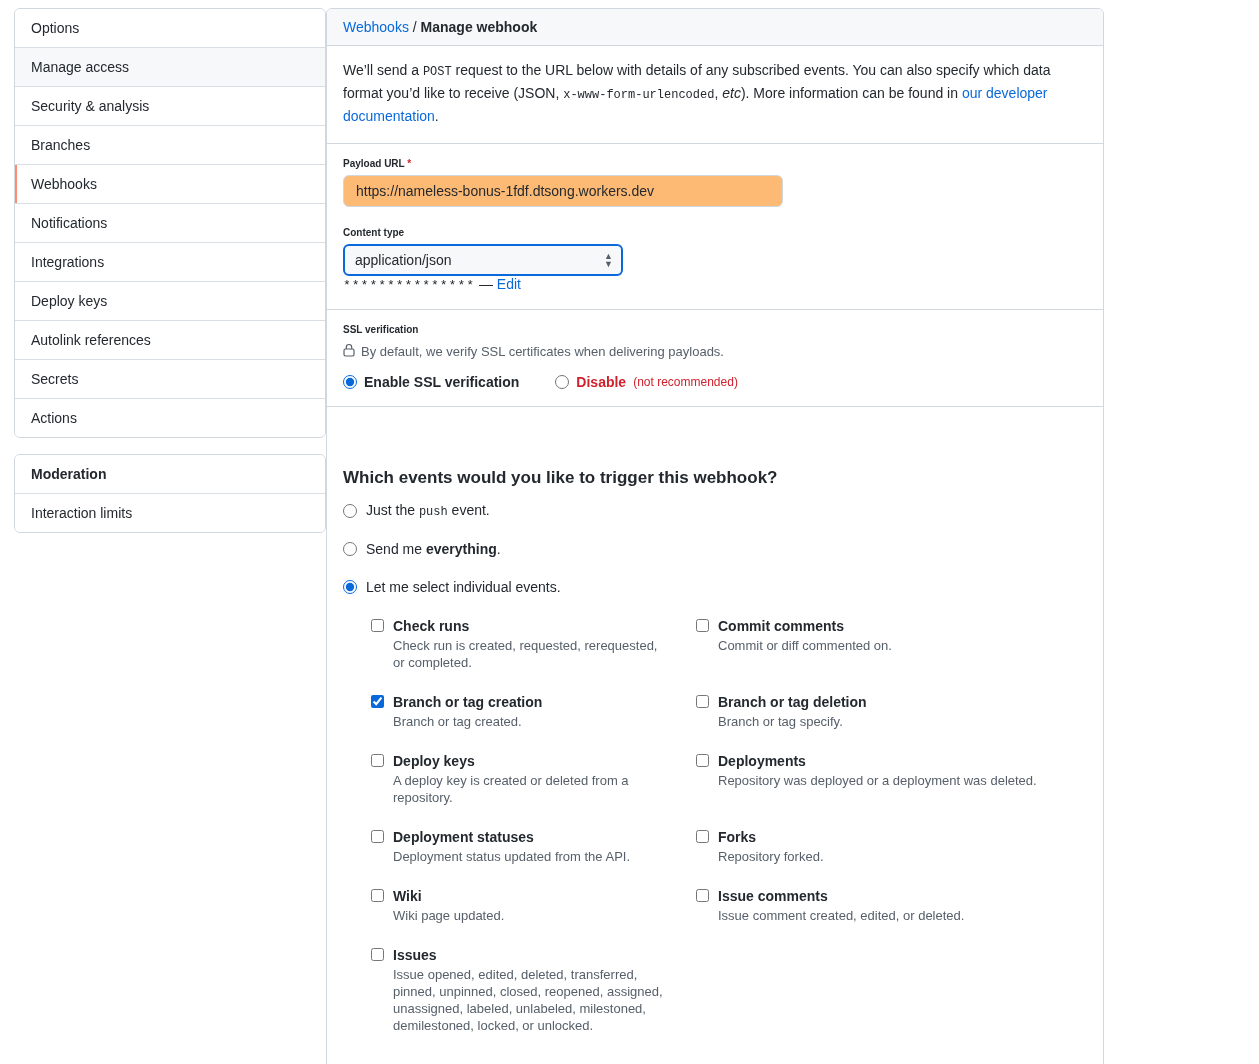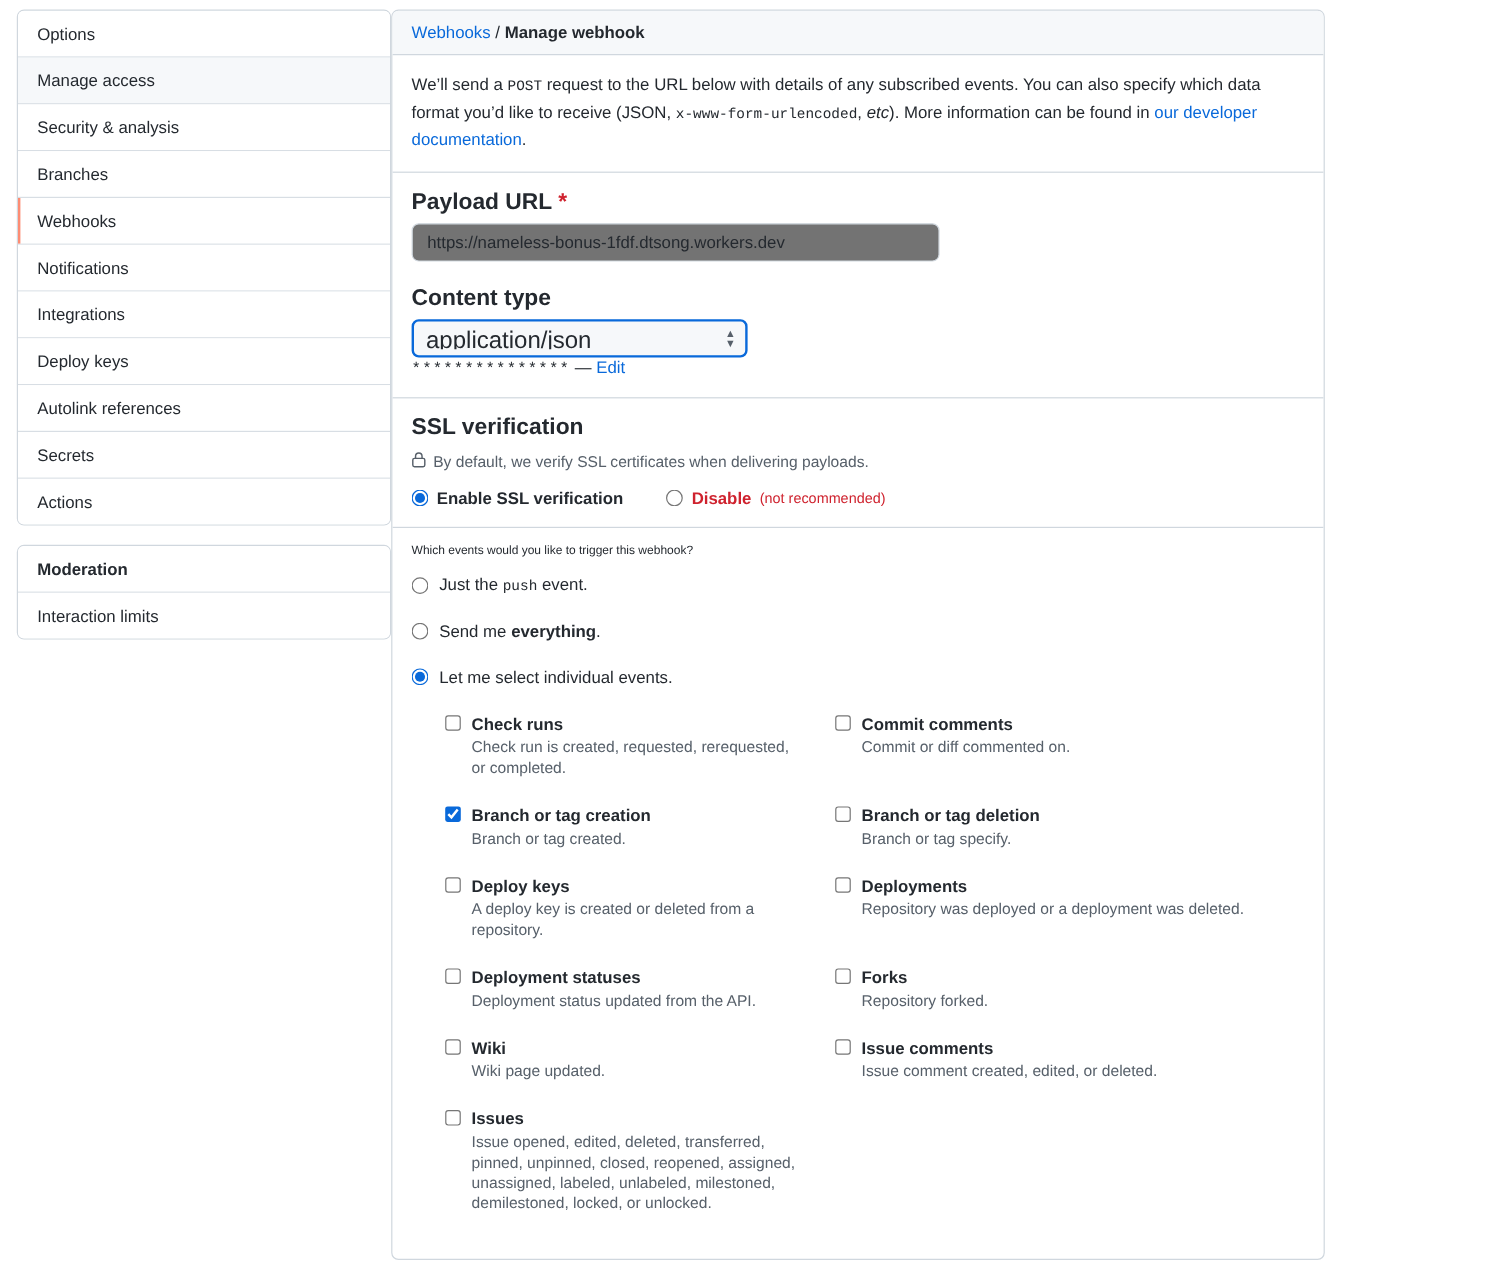--- a/index.html
+++ b/index.html
@@ -92,47 +92,47 @@
     color: #24292f;
   }
   code.mono {
     font-family: "Liberation Mono", monospace;
     font-size: 12px;
   }
   a.link { color: #0969da; text-decoration: none; }
 
   .field-label {
     font-weight: 600;
-    font-size: 19px;
+    font-size: 10px;
     margin-bottom: 6px;
     display: block;
   }
   .req { color: #cf222e; }
   .text-input {
     width: 440px;
     height: 32px;
     padding: 5px 12px;
     font-size: 14px;
     border: 1px solid #d0d7de;
     border-radius: 6px;
-    background: #737373;
+    background: #fdba74;
     color: #24292f;
     font-family: "Liberation Sans", sans-serif;
   }
   .select-wrap {
     position: relative;
     display: inline-block;
   }
   select.content-type {
     appearance: none;
     -webkit-appearance: none;
     width: 280px;
     height: 32px;
     padding: 5px 28px 5px 10px;
-    font-size: 20px;
+    font-size: 14px;
     border: 2px solid #0969da;
     border-radius: 6px;
     background: #f6f8fa;
     color: #24292f;
     font-family: "Liberation Sans", sans-serif;
   }
   .select-arrows {
     position: absolute;
     right: 10px;
     top: 50%;
@@ -172,23 +172,24 @@
   input[type="radio"] {
     width: 14px; height: 14px; margin: 0;
     accent-color: #0969da;
   }
   input[type="checkbox"] {
     width: 13px; height: 13px; margin: 0;
     accent-color: #0969da;
   }
 
   .events-title {
-    font-weight: 400;
-    font-size: 10px;
+    font-weight: 700;
+    font-size: 17px;
     margin-bottom: 14px;
+    margin-top: 47px;
   }
   .event-radio {
     display: flex;
     align-items: center;
     gap: 9px;
     margin-bottom: 22px;
     font-size: 14px;
   }
   .event-radio:last-of-type { margin-bottom: 14px; }
   .event-radio b { font-weight: 600; }

